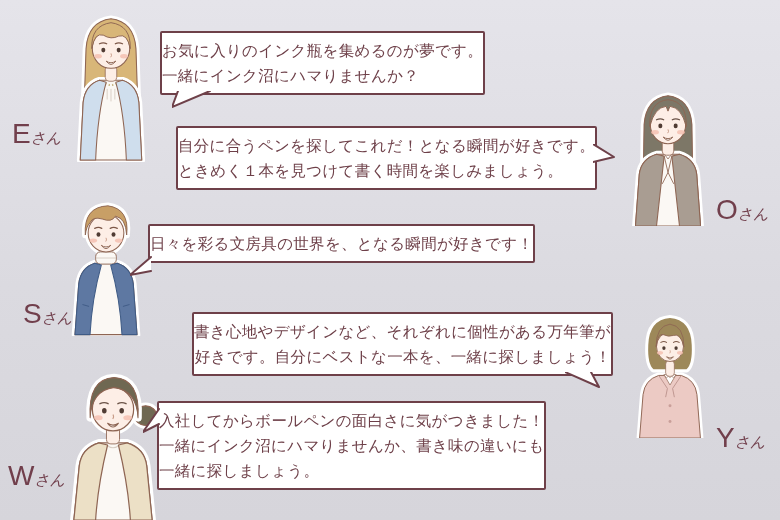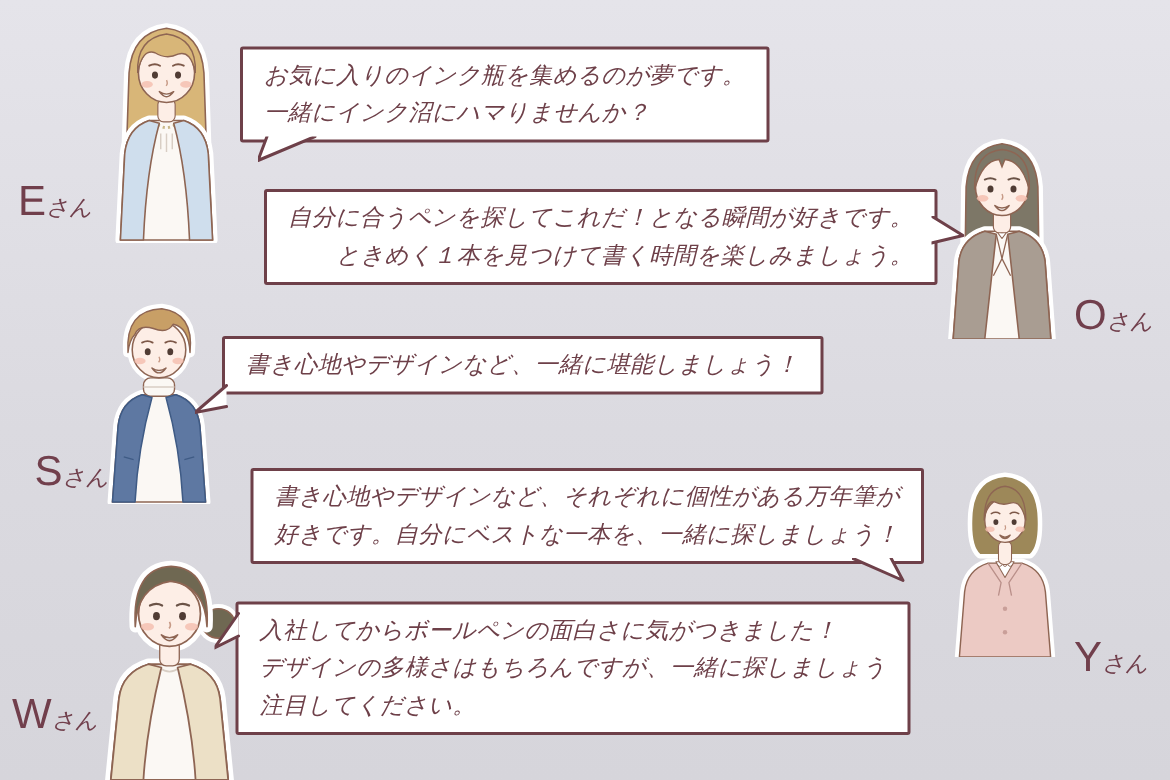--- a/index.html
+++ b/index.html
@@ -19,37 +19,36 @@
     line-height:1;
   }
   .name .initial{font-size:28px;font-weight:400;}
   .name .suffix{font-size:15px;font-weight:400;font-style:italic;}
   .bubble{
     position:absolute;
     display:inline-block;
     background:#ffffff;
     border:2px solid #6e4049;
     border-radius:2px;
-    padding:5px 14px;
+    padding:5px 0;
     color:#6e4049;
     font-size:15.5px;
     line-height:25px;
     letter-spacing:0.3px;
     white-space:nowrap;
-    font-style:italic;
   }
   .bubble .bl{display:block;}
   .tail{position:absolute;}
   .bb1{left:160px;top:31px;}
   .bb1 .tail{left:10px;bottom:-16px;}
-  .bb2{left:176px;top:126px;text-align:right;}
+  .bb2{left:176px;top:126px;}
   .bb2 .tail{right:-20px;top:16px;}
   .bb3{left:148px;top:224px;}
   .bb3 .tail{left:-20px;top:30px;}
-  .bb4{left:167px;top:312px;}
+  .bb4{left:192px;top:312px;text-align:right;}
   .bb4 .tail{right:8px;bottom:-15px;}
   .bb5{left:157px;top:401px;}
   .bb5 .tail{left:-16px;top:5px;}
   .av-e{left:63px;top:12px;width:96px;height:150px;}
   .av-o{left:620px;top:92px;width:96px;height:134px;}
   .av-s{left:59px;top:196px;width:94px;height:140px;}
   .av-y{left:626px;top:312px;width:88px;height:126px;}
   .av-w{left:56px;top:370px;width:114px;height:150px;}
   .nm-e{left:12px;top:120px;}
   .nm-o{left:716px;top:196px;}
@@ -149,21 +148,21 @@
       <ellipse cx="58" cy="39.5" rx="2.1" ry="2.5" fill="#503c34"></ellipse>
       <ellipse cx="36.5" cy="46" rx="4" ry="2.3" fill="#f4bfb0" opacity="0.85"></ellipse>
       <ellipse cx="63.5" cy="46" rx="4" ry="2.3" fill="#f4bfb0" opacity="0.85"></ellipse>
       <path d="M50,43 q1.2,2.5 -0.3,4" stroke="#c79a86" stroke-width="1" fill="none"></path>
       <path d="M45,51 Q50,58 55,51 Q50,54.5 45,51 Z" fill="#ffffff" stroke="#8e6553" stroke-width="1" stroke-linejoin="round"></path>
     </svg>
   </div>
   <div class="name nm-s"><span class="initial">S</span><span class="suffix">さん</span></div>
 
   <div class="bubble bb3">
-    <span class="bl">書き心地やデザインなど、一緒に堪能しましょう！</span>
+    <span class="bl">日々を彩る文房具の世界を、となる瞬間が好きです！</span>
     <svg class="tail" width="22" height="22" viewBox="0 0 22 22">
       <polygon points="21,1 0,19 21,15" fill="#ffffff"></polygon>
       <polyline points="21,1 0,19 21,15" fill="none" stroke="#6e4049" stroke-width="2" stroke-linejoin="round" stroke-linecap="round"></polyline>
     </svg>
   </div>
 
   <div class="avatar av-y">
     <svg viewBox="0 0 100 145">
       <path d="M50,7 Q26,9 25,38 Q24,60 31,66 L69,66 Q76,60 75,38 Q74,9 50,7 Z" fill="#9d8859" stroke="#ffffff" stroke-width="7" paint-order="stroke" stroke-linejoin="round"></path>
       <path d="M15,145 L19,95 Q21,78 37,73 L63,73 Q79,78 81,95 L85,145 Z" fill="#eccac4" stroke="#ffffff" stroke-width="7" paint-order="stroke" stroke-linejoin="round"></path>
@@ -218,21 +217,21 @@
       <ellipse cx="38.5" cy="44" rx="4" ry="2.3" fill="#f4bfb0" opacity="0.85"></ellipse>
       <ellipse cx="65.5" cy="44" rx="4" ry="2.3" fill="#f4bfb0" opacity="0.85"></ellipse>
       <path d="M52,41 q1.2,2.5 -0.3,4" stroke="#c79a86" stroke-width="1" fill="none"></path>
       <path d="M47,49 Q52,56 57,49 Q52,52.5 47,49 Z" fill="#ffffff" stroke="#8e6553" stroke-width="1" stroke-linejoin="round"></path>
     </svg>
   </div>
   <div class="name nm-w"><span class="initial">W</span><span class="suffix">さん</span></div>
 
   <div class="bubble bb5">
     <span class="bl">入社してからボールペンの面白さに気がつきました！</span>
-    <span class="bl">デザインの多様さはもちろんですが、一緒に探しましょう</span>
-    <span class="bl">注目してください。</span>
+    <span class="bl">一緒にインク沼にハマりませんか、書き味の違いにも</span>
+    <span class="bl">一緒に探しましょう。</span>
     <svg class="tail" width="18" height="26" viewBox="0 0 18 26">
       <polygon points="16,1 0,24 16,16" fill="#ffffff"></polygon>
       <polyline points="16,1 0,24 16,16" fill="none" stroke="#6e4049" stroke-width="2" stroke-linejoin="round" stroke-linecap="round"></polyline>
     </svg>
   </div>
 
 </div>
 
 </body></html>

